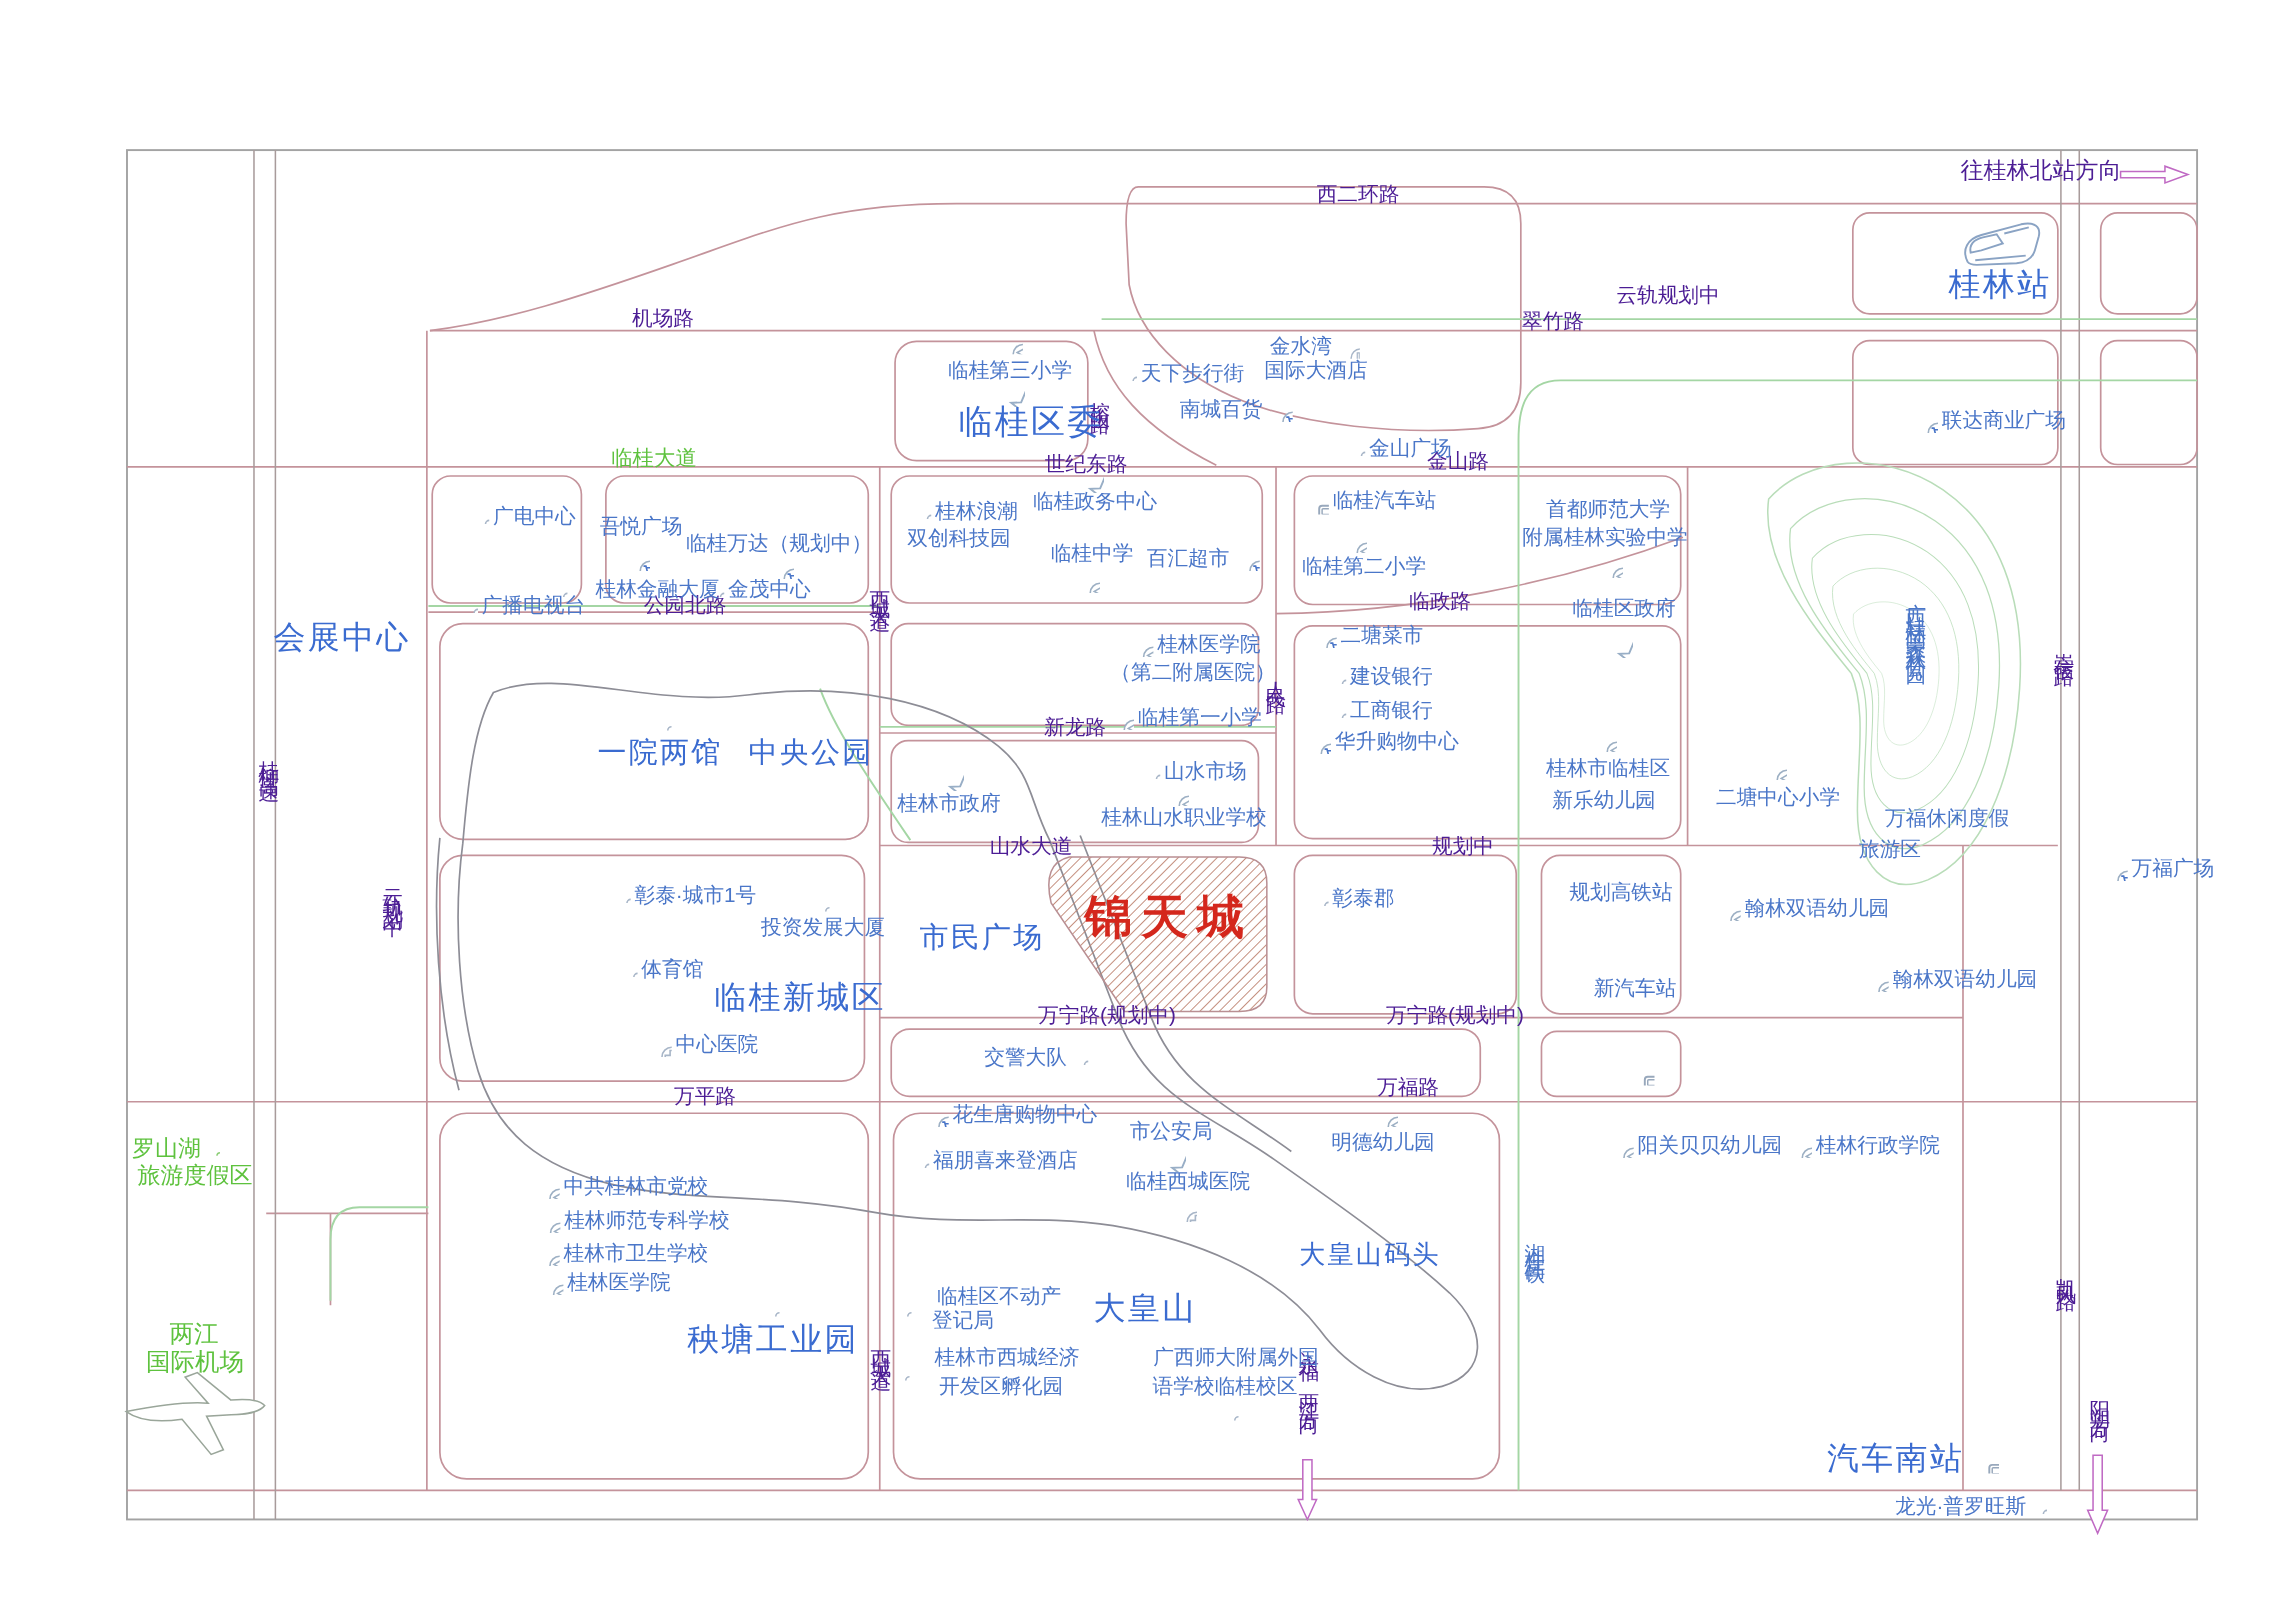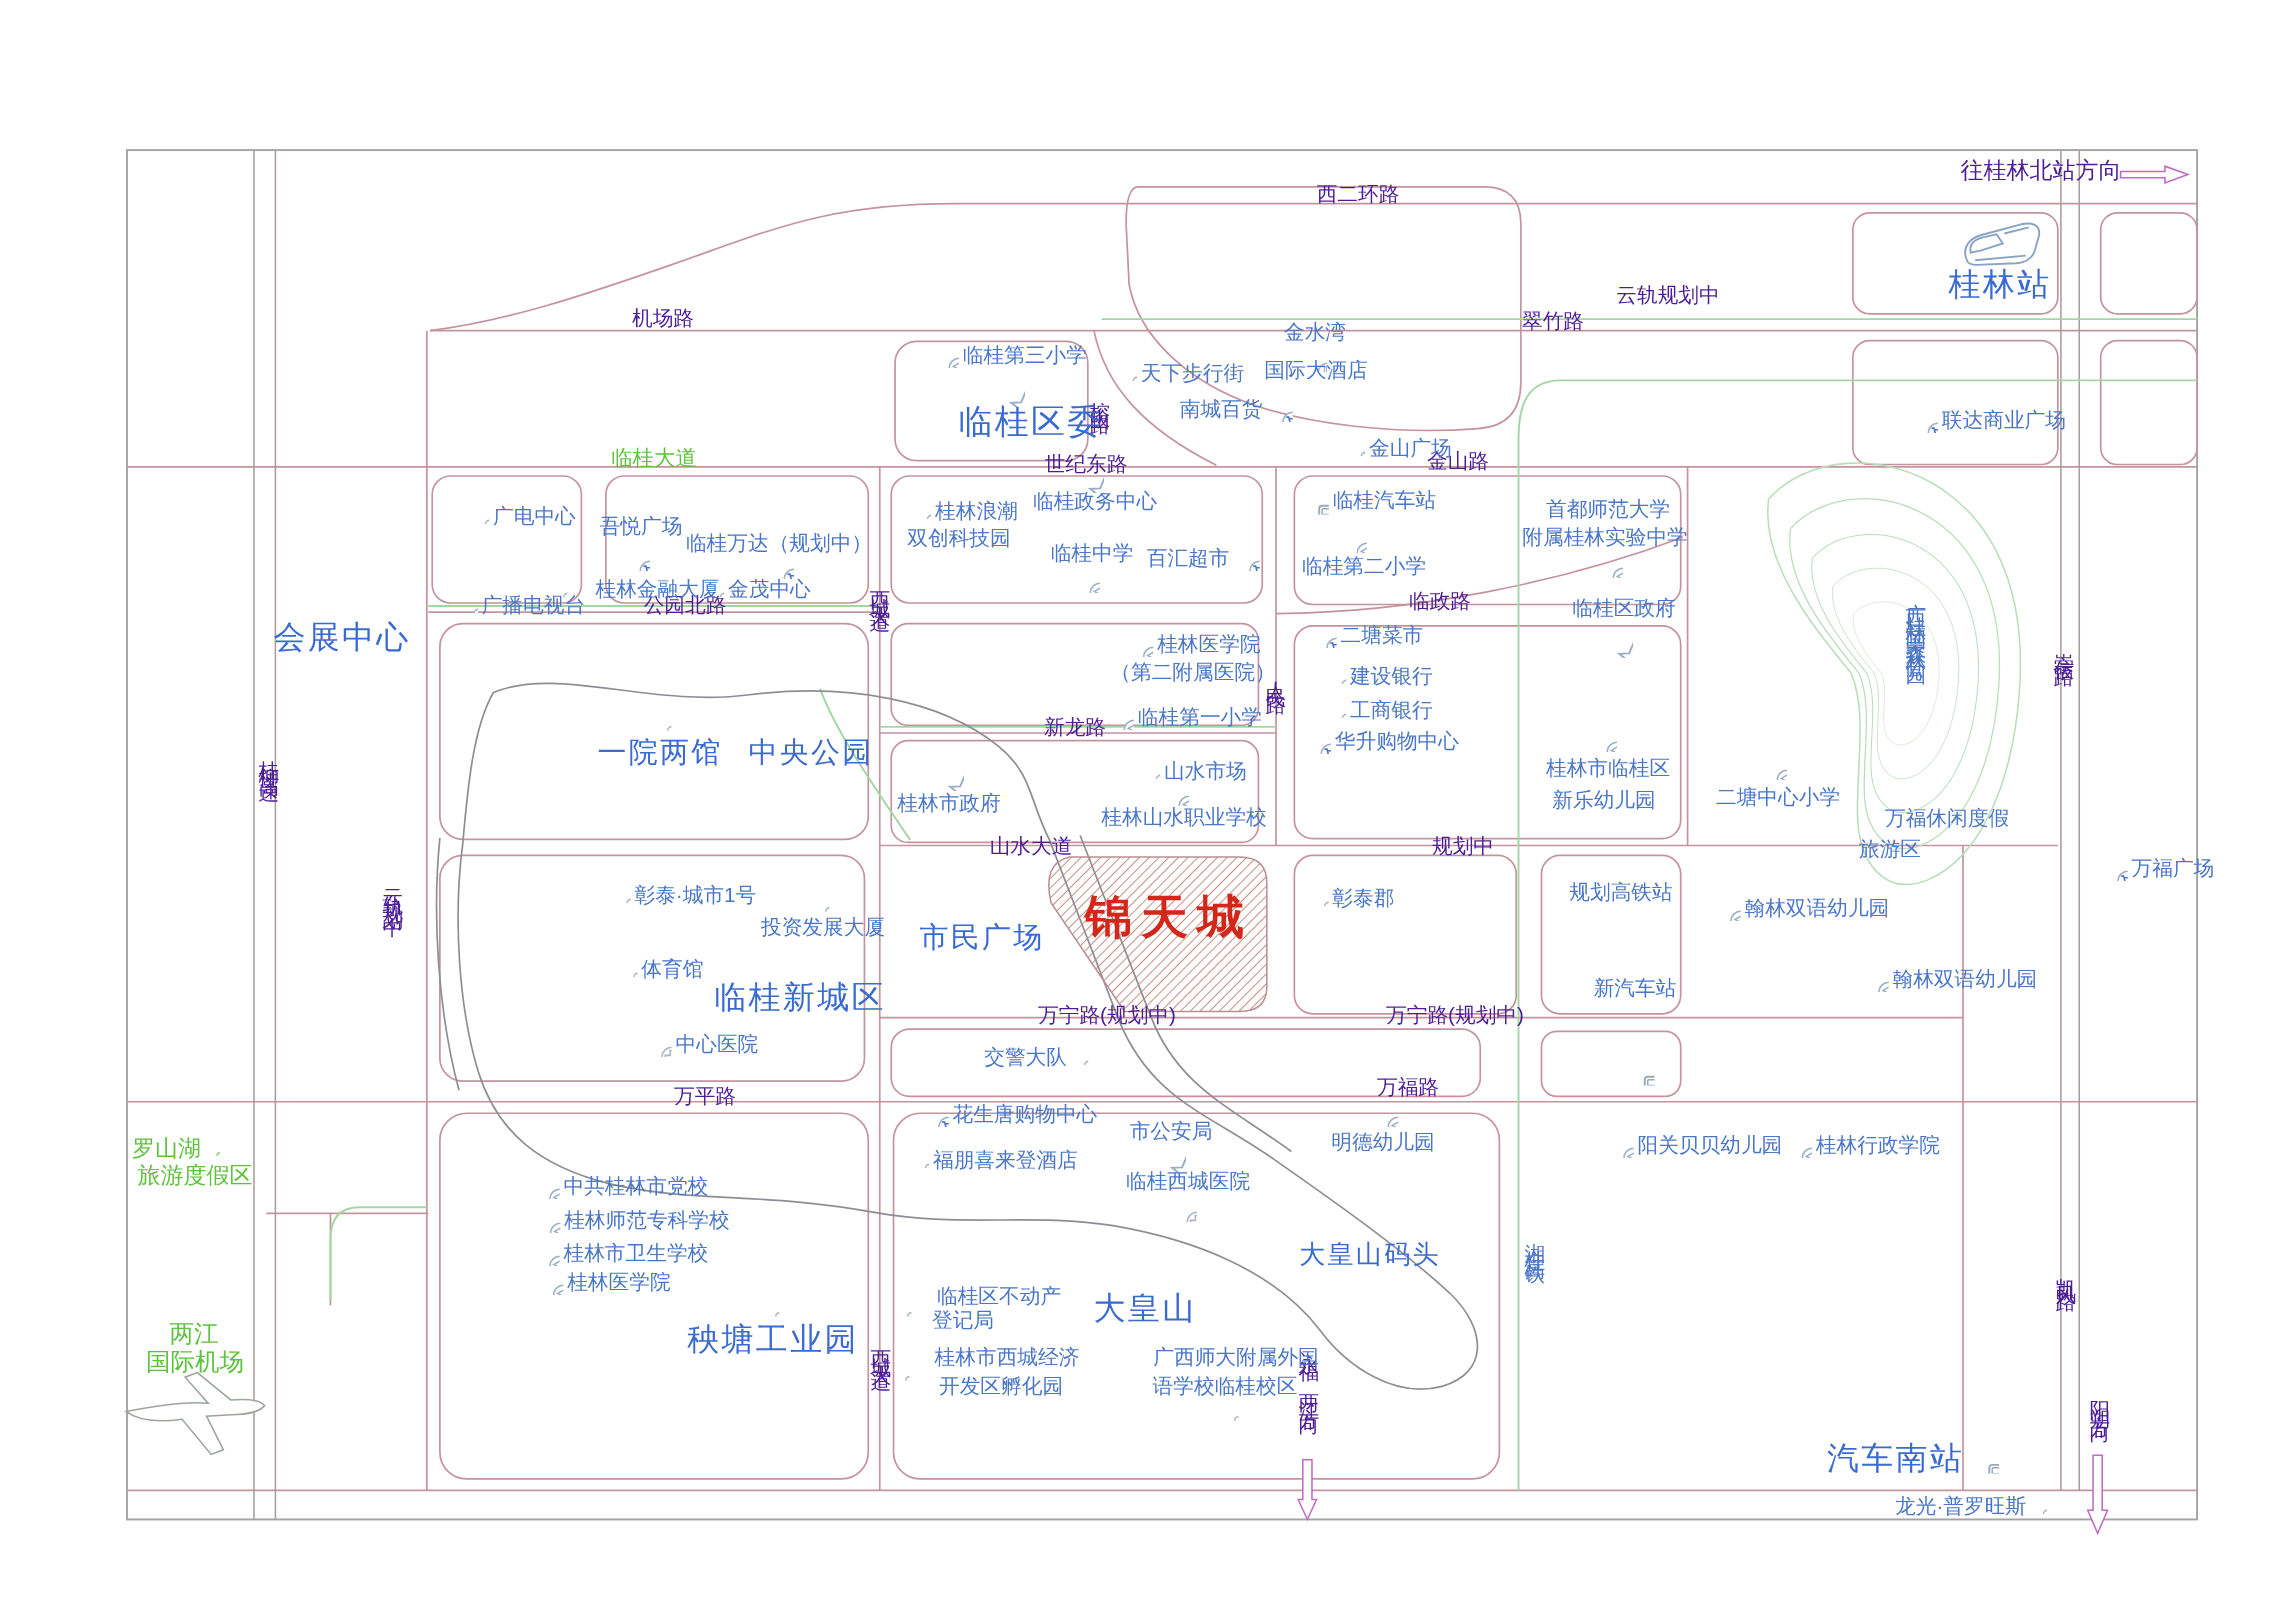--- a/index.html
+++ b/index.html
@@ -319,37 +319,37 @@
       <span>大皇山码头</span>
     </div>
     <div class="lbl big" style="left: 1913px; top: 1458px;">
       <span>汽车南站</span>
       <span class="ic ic-bus">
         <svg viewBox="-16 -16 32 32">
           <use href="#bus"></use>
         </svg>
       </span>
     </div>
-    <div class="lbl poi" style="left: 1010px; top: 355px;">
+    <div class="lbl poi" style="left: 1010px; top: 355px; flex-direction: column;">
       <span class="ic ic-school">
         <svg viewBox="-16 -16 32 32">
           <use href="#school"></use>
         </svg>
       </span>
       <span>临桂第三小学</span>
     </div>
     <div class="lbl poi" style="left: 1182px; top: 373px;">
       <span class="ic ic-circle">
         <svg viewBox="-16 -16 32 32">
           <use href="#circle"></use>
         </svg>
       </span>
       <span>天下步行街</span>
     </div>
-    <div class="lbl poi" style="left: 1315px; top: 346px; flex-direction: column;">
+    <div class="lbl poi" style="left: 1315px; top: 346px;">
       <span>金水湾</span>
       <span class="ic ic-building">
         <svg viewBox="-16 -16 32 32">
           <use href="#building"></use>
         </svg>
       </span>
     </div>
     <div class="lbl poi" style="left: 1316px; top: 370px;">
       <span>国际大酒店</span>
     </div>

